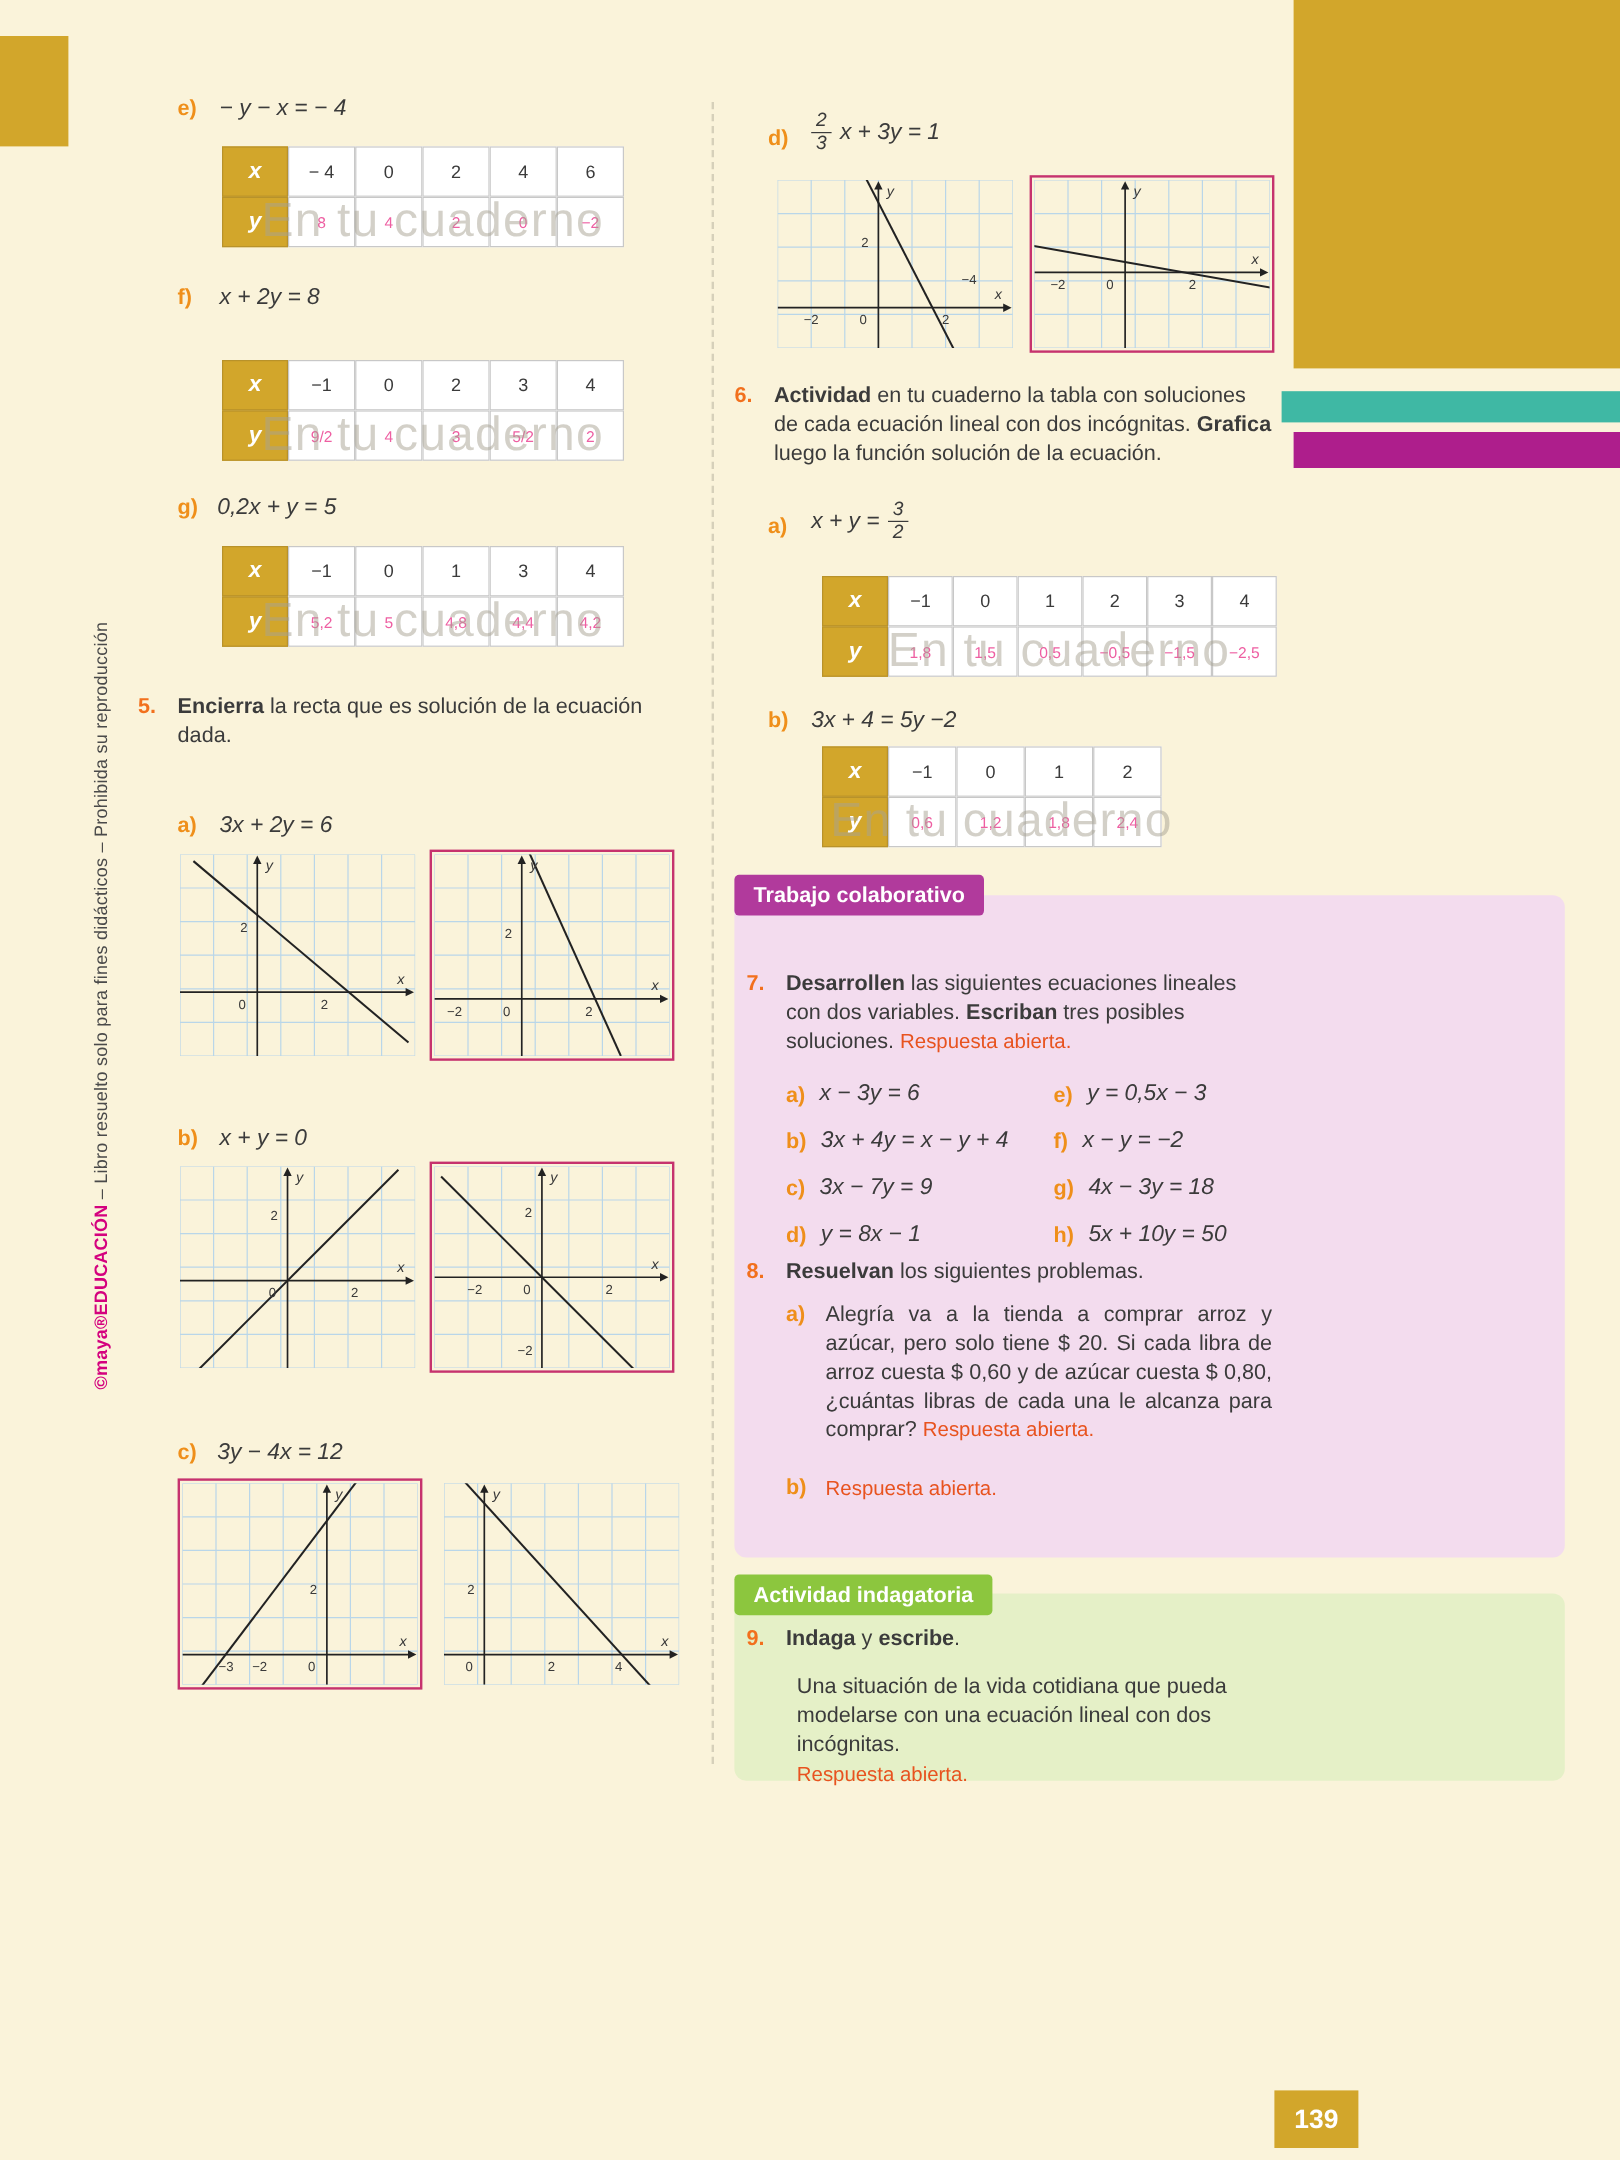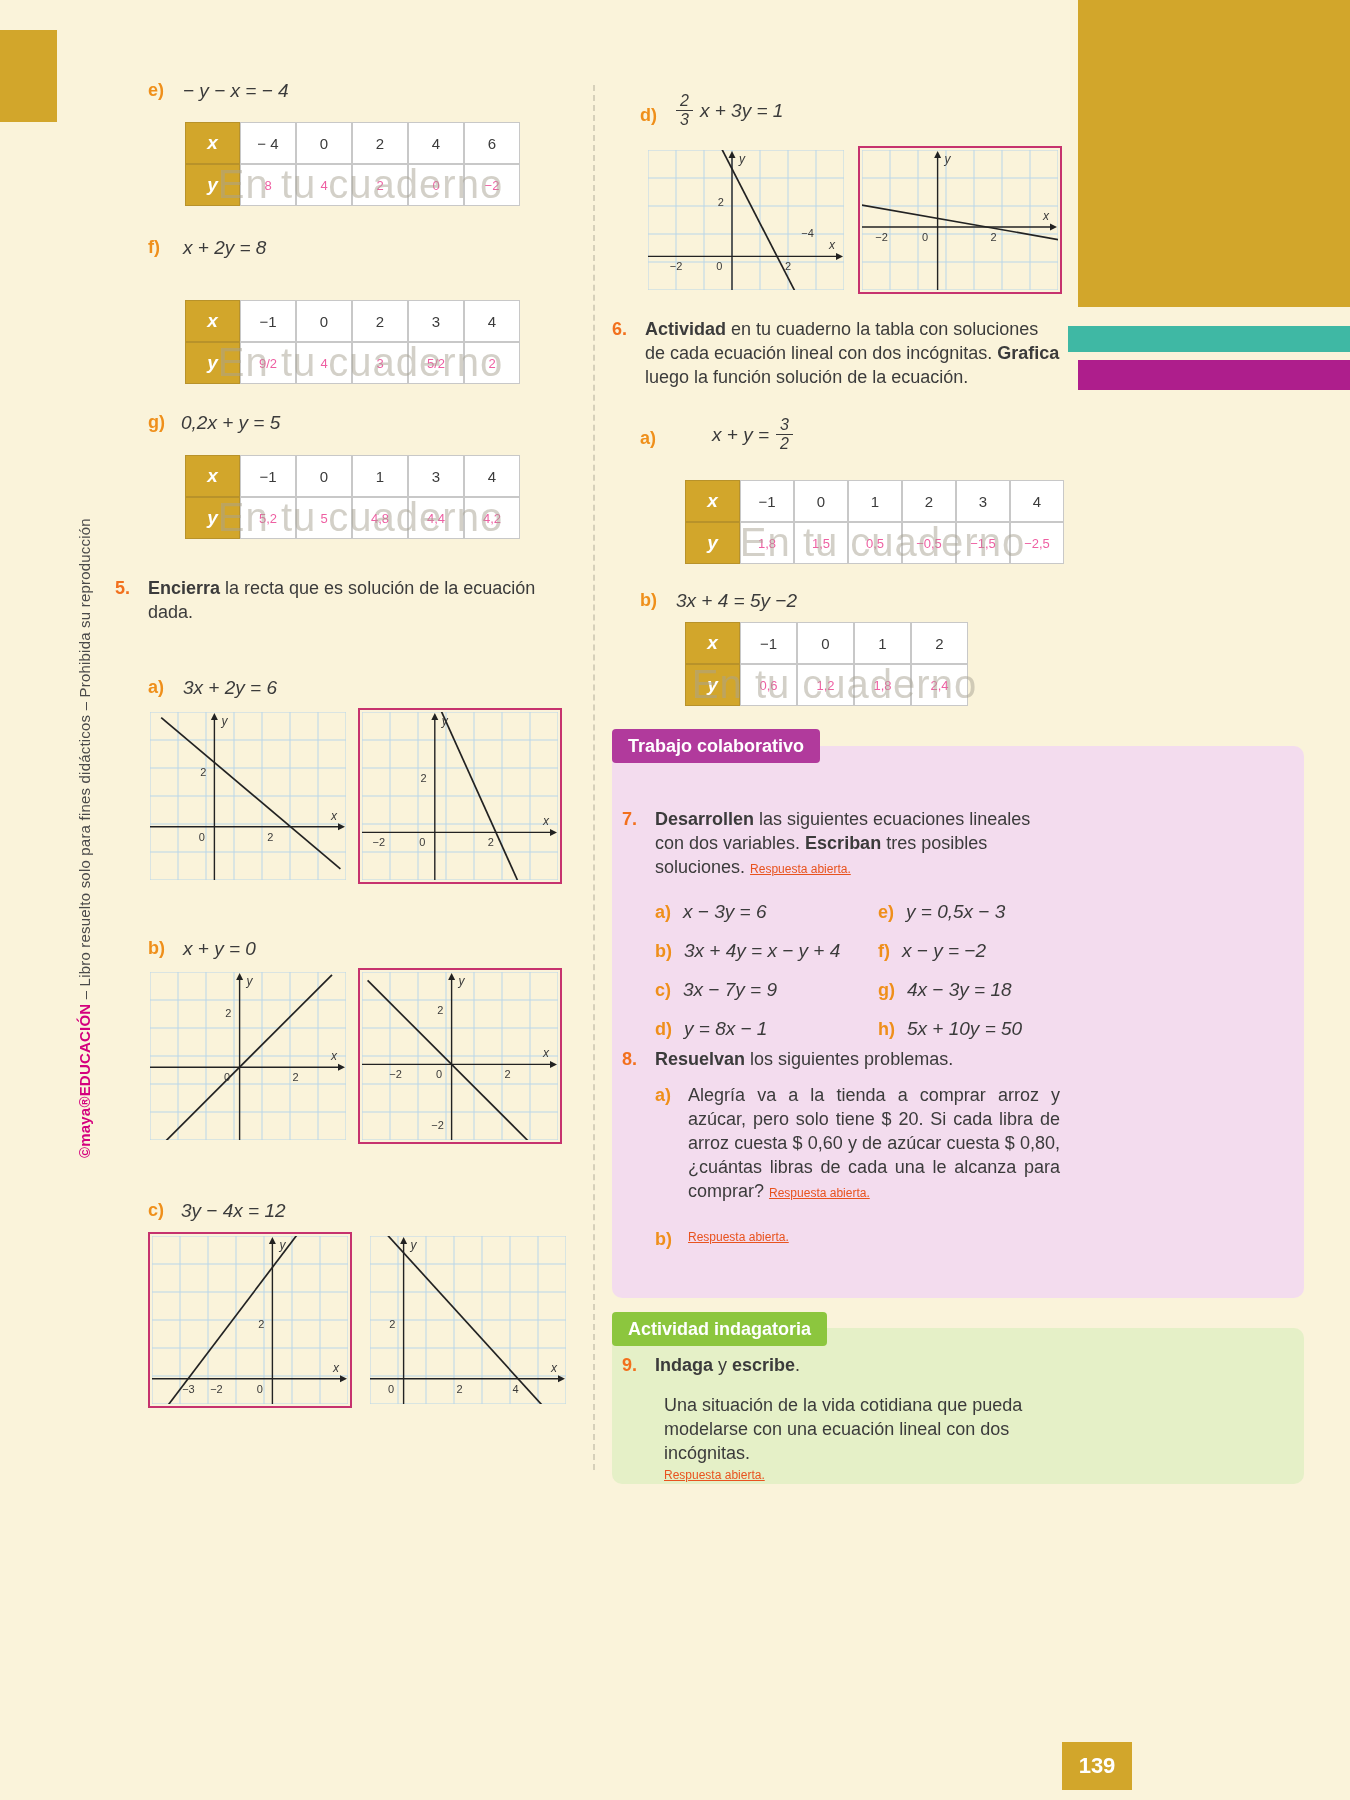--- a/index.html
+++ b/index.html
@@ -27,21 +27,21 @@
   div.eq{position:absolute;}
   .eqline{position:absolute;display:flex;align-items:center;gap:7px;}
   .frac{display:inline-flex;flex-direction:column;align-items:center;font-style:italic;font-size:16px;line-height:1.15;color:var(--ink,#3b3b3b);}
   .frac .fnum{border-bottom:1.5px solid #3b3b3b;padding:0 4px;}
   .item{position:absolute;font-size:18px;color:var(--ink,#3b3b3b);line-height:1.33;}
   .item .inum{position:absolute;left:0;top:0;color:var(--numorange,#f2701d);font-weight:bold;}
   .item .ilet{position:absolute;left:0;top:0;color:var(--orange,#ef8f1a);font-weight:bold;}
   .item .itext{display:block;margin-left:33px;}
   .item.just .itext{text-align:justify;}
   .bd{font-weight:bold;}
-  .resp{color:var(--resporange,#e8531f);font-size:12px;text-decoration:underline;}
+  .resp{color:var(--resporange,#e8531f);font-size:17px;}
   .blk{display:block;margin-top:2px;}
 
   
   .vtable{position:absolute;display:grid;grid-auto-rows:42px;background:#fff;}
   .vtable .cell{border:1px solid #c8c8c8;display:flex;align-items:center;justify-content:center;background:#fff;}
   .vtable .cell.h{background:var(--gold,#d2a62b);color:#fff;font-style:italic;font-weight:bold;font-size:19px;border-color:#b8922a;}
   .vtable .cell.xv{font-size:15px;color:var(--ink,#3b3b3b);}
   .vtable .cell.yv{font-size:13px;color:var(--answerpink,#ee5fa2);}
   .vtable .wm{position:absolute;bottom:0;left:16px;right:0;height:44px;display:flex;align-items:center;justify-content:center;
     font-size:40px;color:var(--wmcol,#a8a393);opacity:.5;letter-spacing:1px;pointer-events:none;white-space:nowrap;}
@@ -376,21 +376,21 @@
         <text x="82.60000000000001" y="13" font-size="12" fill="#3a3a3a" font-style="italic" font-family="Liberation Sans, sans-serif">y</text>
         <text x="187" y="70" font-size="12" fill="#3a3a3a" font-style="italic" text-anchor="end" font-family="Liberation Sans, sans-serif">x</text>
       </svg></div>
 
   <div class="item" style="left:612px;top:318px;width:450px">
     <span class="inum">6.</span>
     <span class="itext"><span class="bd">Actividad</span><span> en tu cuaderno la tabla con soluciones de cada ecuación lineal con dos incógnitas. </span><span class="bd">Grafica</span><span> luego la función solución de la ecuación.</span></span>
   </div>
 
   <div class="lab" style="left:640px;top:428px">a)</div>
-  <div class="eqline" style="left:712px;top:416px">
+  <div class="eqline" style="left:676px;top:416px">
     <span class="eq">x + y =</span>
     <span class="frac">
       <span class="fnum">3</span>
       <span class="fden">2</span>
     </span>
   </div>
   <div class="vtable" style="left:685px;top:480px;grid-template-columns:55px repeat(6,54px)">
       <div class="cell h">x</div>
       <div class="cell xv">−1</div>
       <div class="cell xv">0</div>

